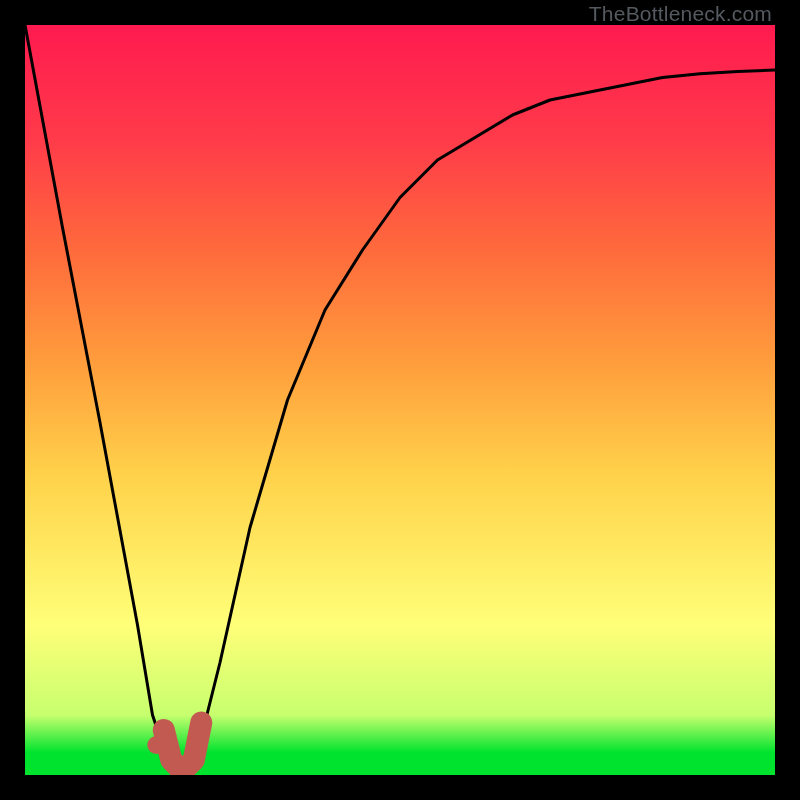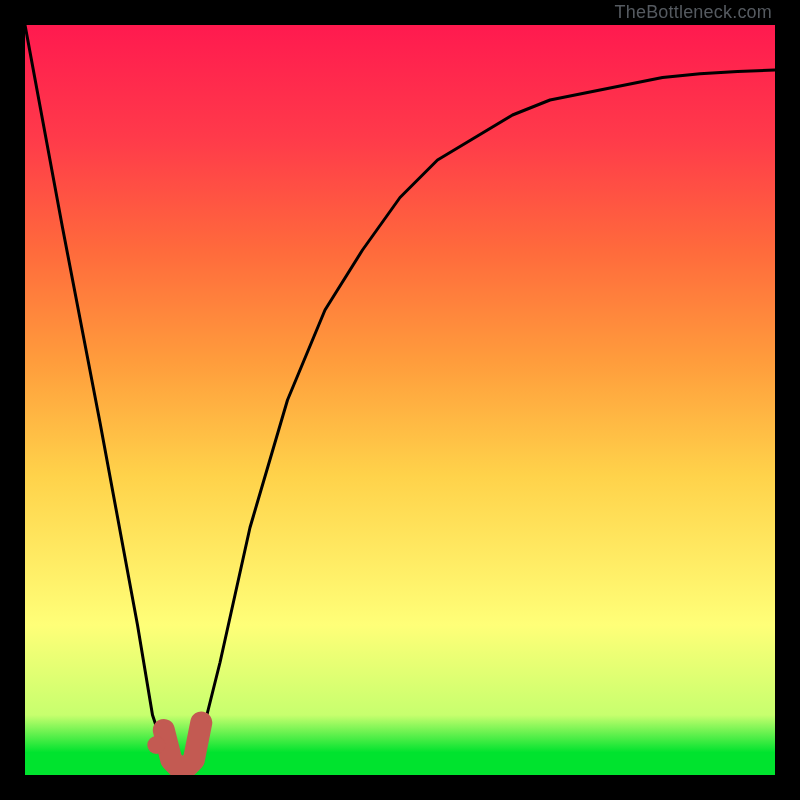--- a/index.html
+++ b/index.html
@@ -37,21 +37,21 @@
   svg.curve {
     position: absolute;
     left: 0; top: 0;
     width: 750px; height: 750px;
   }
   .watermark {
     position: absolute;
     top: 2px;
     right: 28px;
     color: #555a60;
-    font-size: 18px;
+    font-size: 21px;
     font-weight: 500;
     letter-spacing: 0.2px;
     z-index: 10;
     margin-left: 34px;
   }
 </style>
 </head>
 <body>
 
 <div class="watermark">TheBottleneck.com</div>

